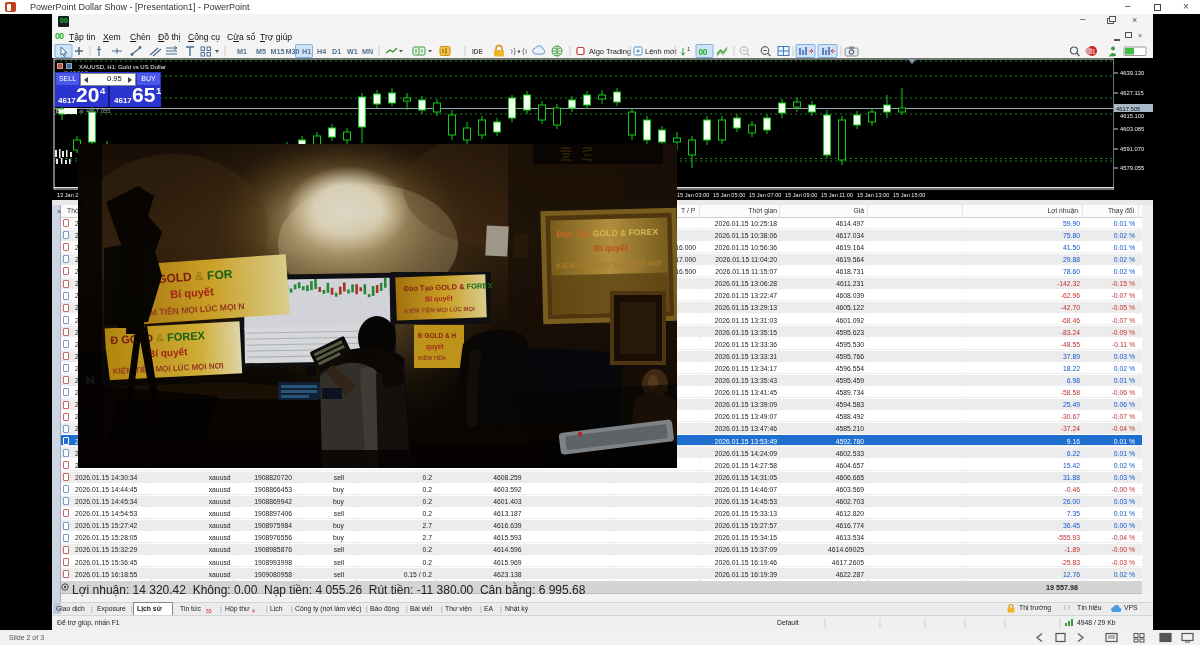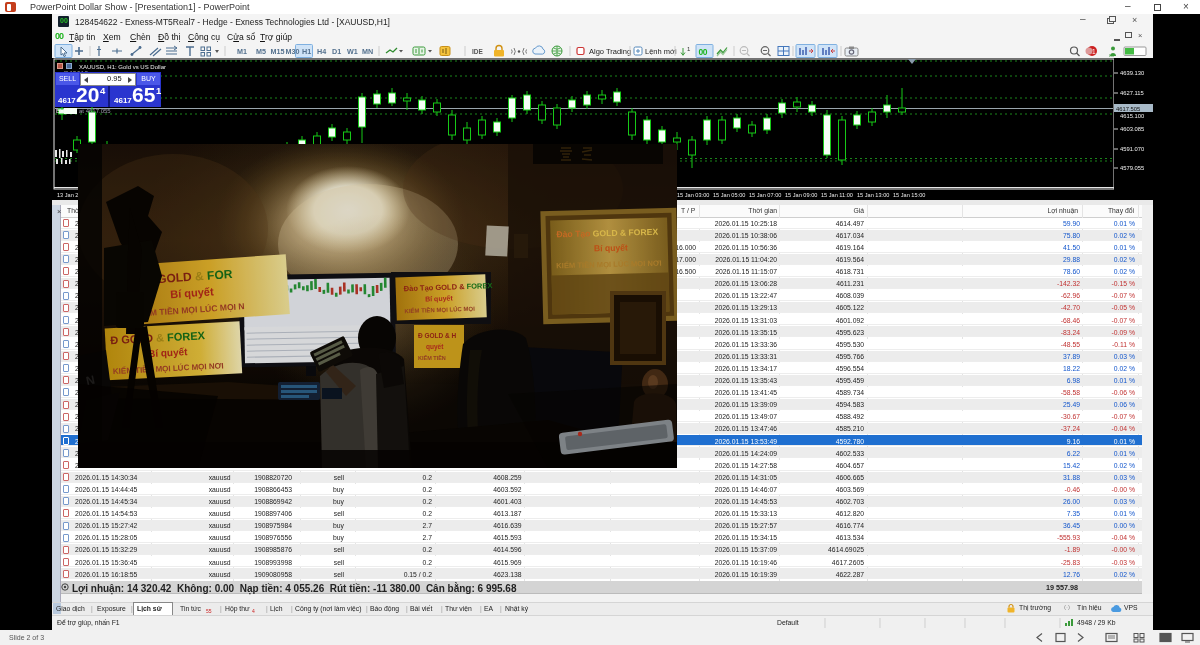--- a/index.html
+++ b/index.html
@@ -18,21 +18,20 @@
 <div class="t" style="left:1183px;top:1px;font-size:10px;color:#444;">×</div>
 
 <div class="abs" style="left:0;top:14px;width:52px;height:617px;background:#000;"></div>
 <div class="abs" style="left:1153px;top:14px;width:47px;height:617px;background:#000;"></div>
 
 <div class="abs" style="left:52px;top:14px;width:1101px;height:616px;background:#f2f2f2;"></div>
 
 <div class="abs" style="left:52px;top:14px;width:1101px;height:16px;background:#f4f4f4;"></div>
 <div class="abs" style="left:58px;top:16px;width:11px;height:11px;background:#12202c;border-radius:1px;"></div>
 <div class="t" style="left:60px;top:17px;font-size:7px;color:#28c128;font-weight:bold;">00</div>
-<div class="t" style="left:75px;top:16.5px;font-size:8.5px;color:#222;">128454622 - Exness-MT5Real7 - Hedge - Exness Technologies Ltd - [XAUUSD,H1]</div>
 <div class="t" style="left:1080px;top:13px;font-size:10px;color:#555;">–</div>
 <div class="abs" style="left:1107px;top:18px;width:7px;height:6px;border:1px solid #555;"></div>
 <div class="abs" style="left:1109px;top:16px;width:7px;height:6px;border:1px solid #555;background:#f4f4f4;"></div>
 <div class="t" style="left:1132px;top:14.5px;font-size:9px;color:#555;">×</div>
 
 <div class="abs" style="left:52px;top:30px;width:1101px;height:14px;background:#f4f4f4;"></div>
 <div class="t" style="left:55px;top:31px;font-size:9px;color:#1db31d;font-weight:bold;letter-spacing:-1px;">00</div>
 <div class="t" style="left:69px;top:32px;font-size:8.6px;color:#111;"><u>T</u>ập tin</div>
 <div class="t" style="left:103px;top:32px;font-size:8.6px;color:#111;"><u>X</u>em</div>
 <div class="t" style="left:130px;top:32px;font-size:8.6px;color:#111;"><u>C</u>hèn</div>
@@ -601,21 +600,21 @@
     <div class="t" style="right:969.4px;top:570.6px;font-size:6.8px;color:#222;">xauusd</div>
     <div class="t" style="right:908px;top:570.6px;font-size:6.8px;color:#222;">1909080958</div>
     <div class="t" style="right:856px;top:570.6px;font-size:6.8px;color:#222;">sell</div>
     <div class="t" style="right:768px;top:570.6px;font-size:6.8px;color:#222;">0.15 / 0.2</div>
     <div class="t" style="right:678.5px;top:570.6px;font-size:6.8px;color:#222;">4623.138</div>
     <div class="abs" style="left:61px;top:580.5px;width:1081px;height:13px;background:#d4d4d4;border-bottom:1px solid #bbb;"></div>
     <svg class="abs" style="left:61px;top:583.3px;" width="8" height="8" viewBox="0 0 8 8">
       <circle cx="4" cy="4" r="3.2" fill="none" stroke="#444"></circle>
       <circle cx="4" cy="4" r="1.2" fill="#444"></circle>
     </svg>
-    <div class="t" style="left:72px;top:583px;font-size:10px;font-weight:bold;color:#222;">Lợi nhuận: 14 320.42&nbsp;&nbsp;Không: 0.00&nbsp;&nbsp;Nạp tiền: 4 055.26&nbsp;&nbsp;Rút tiền: -11 380.00&nbsp;&nbsp;Cân bằng: 6 995.68</div>
+    <div class="t" style="left:72px;top:583px;font-size:12px;font-weight:normal;color:#222;">Lợi nhuận: 14 320.42&nbsp;&nbsp;Không: 0.00&nbsp;&nbsp;Nạp tiền: 4 055.26&nbsp;&nbsp;Rút tiền: -11 380.00&nbsp;&nbsp;Cân bằng: 6 995.68</div>
     <div class="t" style="right:122px;top:583px;font-size:7.2px;font-weight:bold;color:#222;">19 557.98</div>
     <div class="abs" style="left:1142px;top:205px;width:11px;height:389px;background:#f0f0f0;"></div>
 <div class="abs" style="left:52px;top:601.5px;width:1101px;height:13.5px;background:#ececec;border-top:1px solid #d5d5d5;"></div>
 <div class="abs" style="left:53px;top:602.5px;width:8px;height:11px;background:#b9cade;"></div>
 <div class="abs" style="left:133px;top:601.5px;width:40px;height:13.5px;background:#fff;border:1px solid #888;border-bottom:none;"></div>
     <div class="t" style="left:56px;top:604.5px;font-size:6.8px;font-weight:normal;color:#222;">Giao dịch</div>
     <div class="t" style="left:97px;top:604.5px;font-size:6.8px;font-weight:normal;color:#222;">Exposure</div>
     <div class="t" style="left:137px;top:604.5px;font-size:6.8px;font-weight:bold;color:#222;">Lịch sử</div>
     <div class="t" style="left:180px;top:604.5px;font-size:6.8px;font-weight:normal;color:#222;">Tin tức</div>
     <div class="t" style="left:225px;top:604.5px;font-size:6.8px;font-weight:normal;color:#222;">Hộp thư</div>

